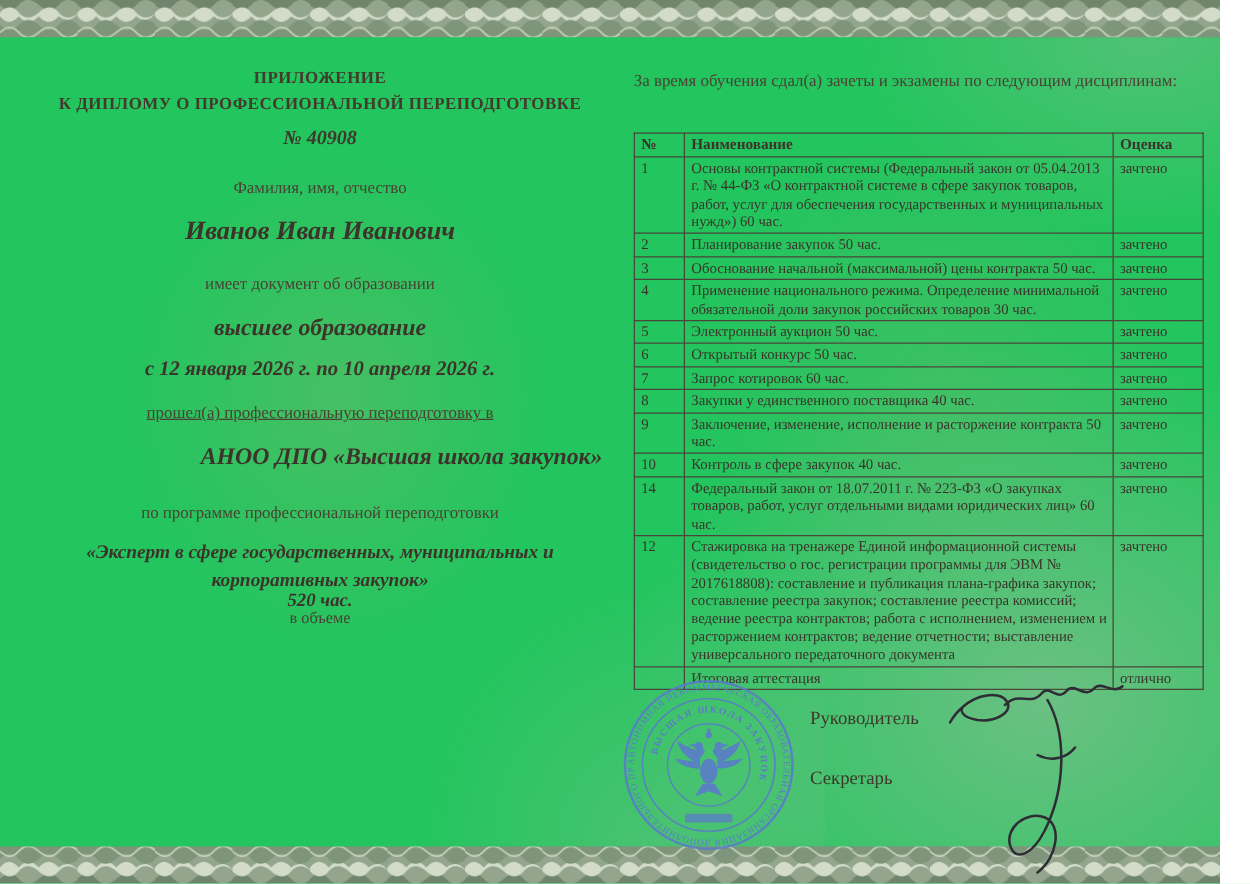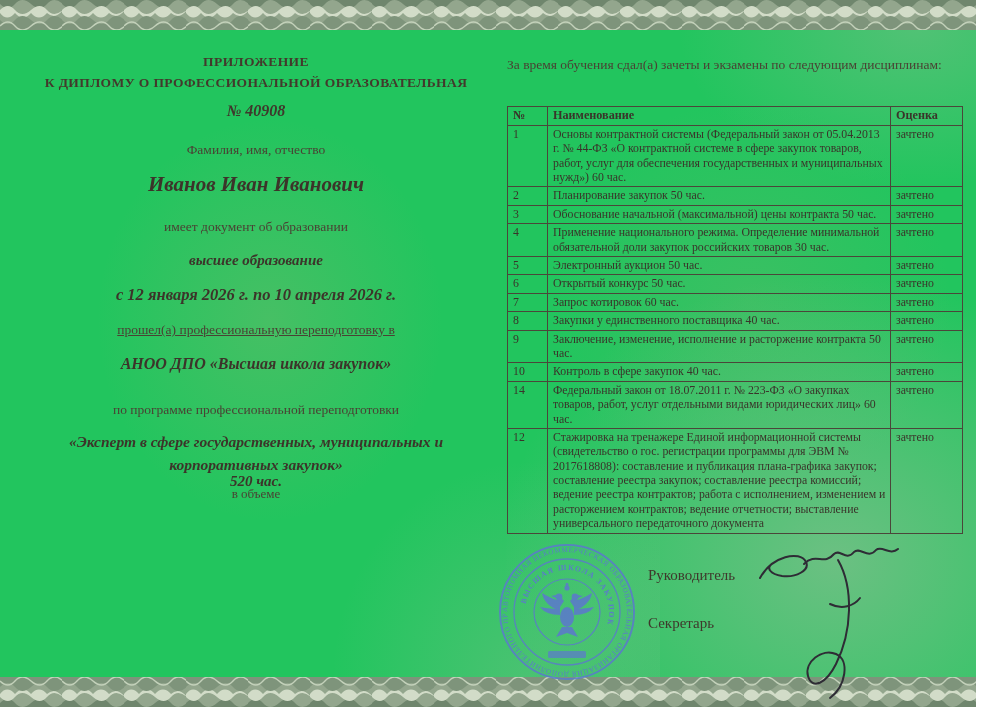--- a/index.html
+++ b/index.html
@@ -29,24 +29,24 @@
   
   .left-col{position:absolute;left:30px;top:0;width:452px;text-align:center;}
   .abs{position:absolute;left:0;width:452px;}
   .doc-title{top:52px;font-weight:bold;font-size:13.5px;line-height:1.55;letter-spacing:0.4px;color:#43392c;}
   .doc-number{top:102px;font-weight:bold;font-style:italic;font-size:16px;}
   .plain{font-size:13.5px;color:#4a4234;}
   .bi{font-weight:bold;font-style:italic;color:#3c342a;}
   .fio-label{top:142px;}
   .fio{top:172px;font-size:21px;}
   .has-doc{top:219px;}
-  .education{top:252px;font-size:15px;font-style:italic;}
+  .education{top:252px;font-size:19px;font-style:italic;}
   .period{top:285px;font-size:16.5px;}
   .passed{top:322px;text-decoration:underline;}
-  .org{top:355px;font-size:16px;}
+  .org{top:355px;font-size:19px;text-align:right;}
   .program-label{top:402px;}
   .program{top:430px;font-size:15.5px;line-height:1.5;}
   .volume-label{top:486px;font-size:13px;}
   .volume{top:473px;font-size:15px;}
 
   
   .right-col{position:absolute;left:507px;top:0;width:456px;}
   .intro{position:absolute;top:55px;left:0;width:456px;font-size:13.5px;line-height:1.55;
     text-align:justify;color:#4a4234;}
   .disc-table{position:absolute;top:106px;left:0;width:456px;border-collapse:collapse;
@@ -95,21 +95,21 @@
         <path d="M0,20 Q8,28 15,20 T31,20 T47,20 T63,20 L63,30 L0,30 Z" fill="#7e947b"></path>
         <path d="M0,26 Q8,18 15,26 T31,26 T47,26 T63,26" stroke="#c3d1ba" stroke-width="1.4" fill="none"></path>
       </pattern>
     </defs>
     <rect width="1000" height="30" fill="url(#gu2)"></rect>
   </svg>
 
   <div class="left-col">
     <div class="abs doc-title">
       <div>ПРИЛОЖЕНИЕ</div>
-      <div>К ДИПЛОМУ О ПРОФЕССИОНАЛЬНОЙ ОБРАЗОВАТЕЛЬНАЯ</div>
+      <div>К ДИПЛОМУ О ПРОФЕССИОНАЛЬНОЙ ПЕРЕПОДГОТОВКЕ</div>
     </div>
     <div class="abs doc-number">№ 40908</div>
     <div class="abs plain fio-label">Фамилия, имя, отчество</div>
     <div class="abs bi fio">Иванов Иван Иванович</div>
     <div class="abs plain has-doc">имеет документ об образовании</div>
     <div class="abs bi education">высшее образование</div>
     <div class="abs bi period">с 12 января 2026 г. по 10 апреля 2026 г.</div>
     <div class="abs plain passed">прошел(а) профессиональную переподготовку в</div>
     <div class="abs bi org">АНОО ДПО «Высшая школа закупок»</div>
     <div class="abs plain program-label">по программе профессиональной переподготовки</div>
@@ -182,20 +182,25 @@
           </tr>
           <tr>
             <td class="col-num">14</td>
             <td class="col-name">Федеральный закон от 18.07.2011 г. № 223-ФЗ «О закупках товаров, работ, услуг отдельными видами юридических лиц» 60 час.</td>
             <td class="col-grade">зачтено</td>
           </tr>
           <tr>
             <td class="col-num">12</td>
             <td class="col-name">Стажировка на тренажере Единой информационной системы (свидетельство о гос. регистрации программы для ЭВМ № 2017618808): составление и публикация плана-графика закупок; составление реестра закупок; составление реестра комиссий; ведение реестра контрактов; работа с исполнением, изменением и расторжением контрактов; ведение отчетности; выставление универсального передаточного документа</td>
             <td class="col-grade">зачтено</td>
+          </tr>
+          <tr>
+            <td class="col-num"></td>
+            <td class="col-name">Итоговая аттестация</td>
+            <td class="col-grade">отлично</td>
           </tr>
         </tbody>
     </table>
   </div>
 
   <svg class="stamp" viewBox="0 0 142 142">
     <g stroke="#5b7cc9" fill="none" opacity="0.88">
       <circle cx="71" cy="71" r="67" stroke-width="2"></circle>
       <circle cx="71" cy="71" r="53" stroke-width="1.3"></circle>
       <circle cx="71" cy="71" r="33" stroke-width="1.2"></circle>

